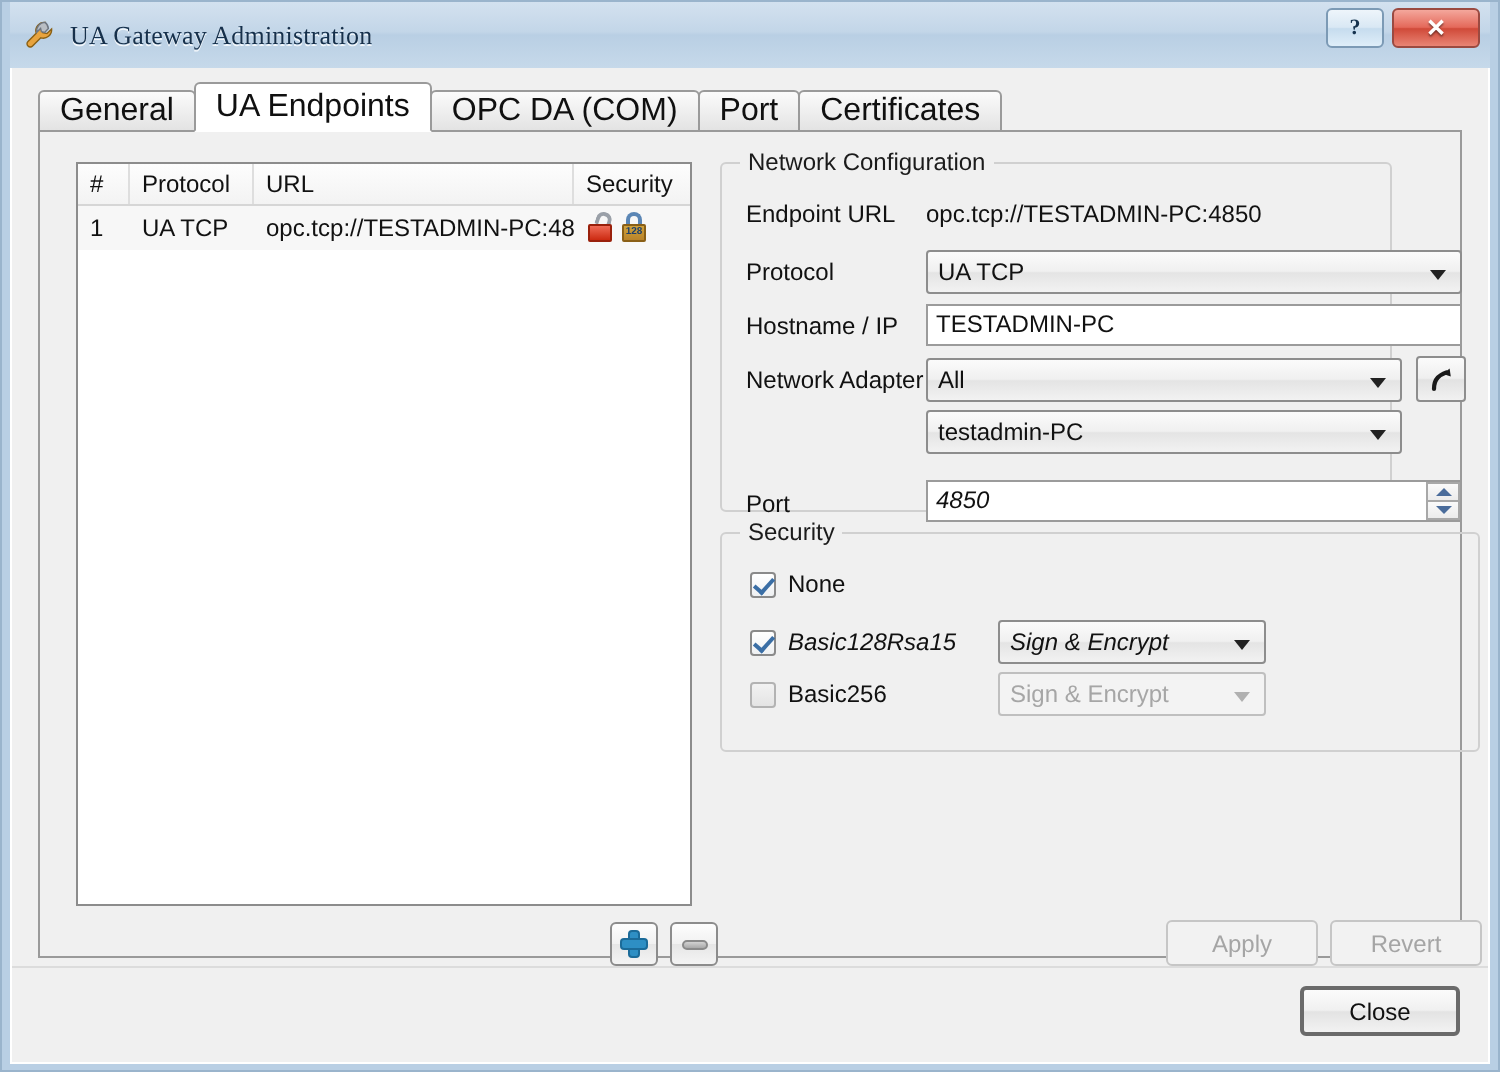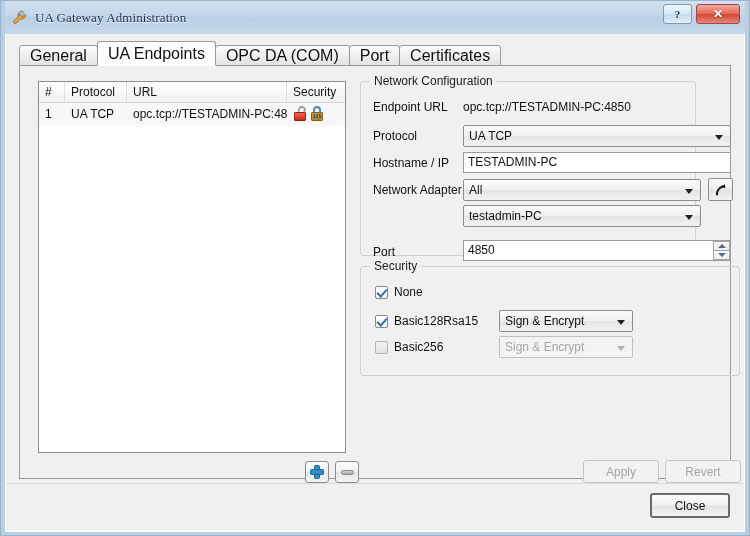--- a/index.html
+++ b/index.html
@@ -420,42 +420,42 @@
           </span>
         </div>
 
         <div class="row" style="left:102px; top:123px;">
           <span class="combo" style="width:238px;">testadmin-PC</span>
         </div>
 
         <div class="row" style="left:12px; top:158px;">
           <span class="fld-label" style="width:90px;">Port</span>
           <span class="spin-wrap">
-            <span class="textbox" style="width:268px; display:inline-block;">4850</span>
+            <span class="textbox" style="width:268px; display:inline-block;font-style:italic;">4850</span>
             <span class="spinner">
               <span class="spin-b up">
                   <span class="tri-up"></span>
                 </span>
               <span class="spin-b dn">
                   <span class="tri-dn"></span>
                 </span>
             </span>
           </span>
         </div>
       </div>
 
       <div class="group" id="grp-security">
         <span class="legend">Security</span>
 
         <div class="row" style="left:14px; top:18px;">
           <span class="cb checked"></span>
           <span class="cb-label">None</span>
         </div>
 
-        <div class="row" style="left:14px; top:43px;">
+        <div class="row" style="left:14px; top:43px;font-style:italic;">
           <span class="cb checked"></span>
           <span class="cb-label" style="width:103px;">Basic128Rsa15</span>
           <span class="combo" style="width:134px; margin-left:2px;">Sign &amp; Encrypt</span>
         </div>
 
         <div class="row" style="left:14px; top:69px;">
           <span class="cb off"></span>
           <span class="cb-label" style="width:103px;">Basic256</span>
           <span class="combo disabled" style="width:134px; margin-left:2px;">Sign &amp; Encrypt</span>
         </div>

